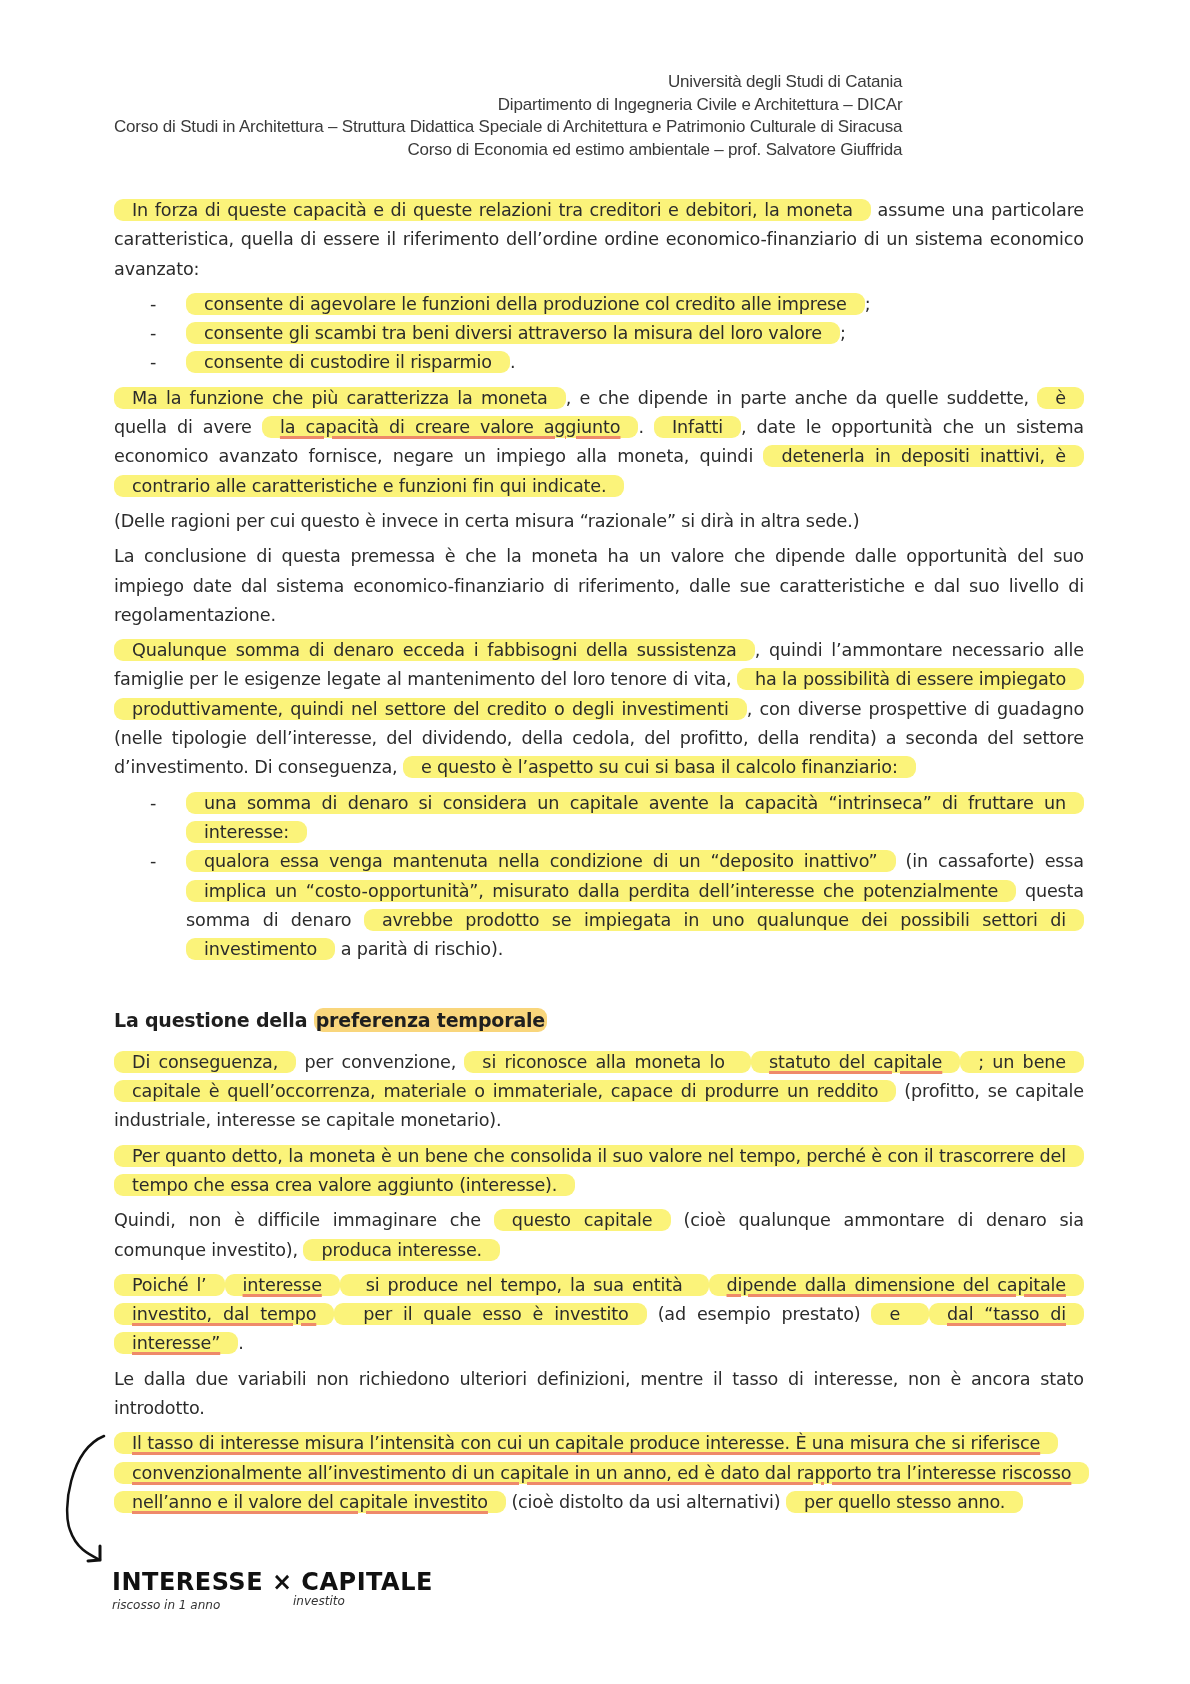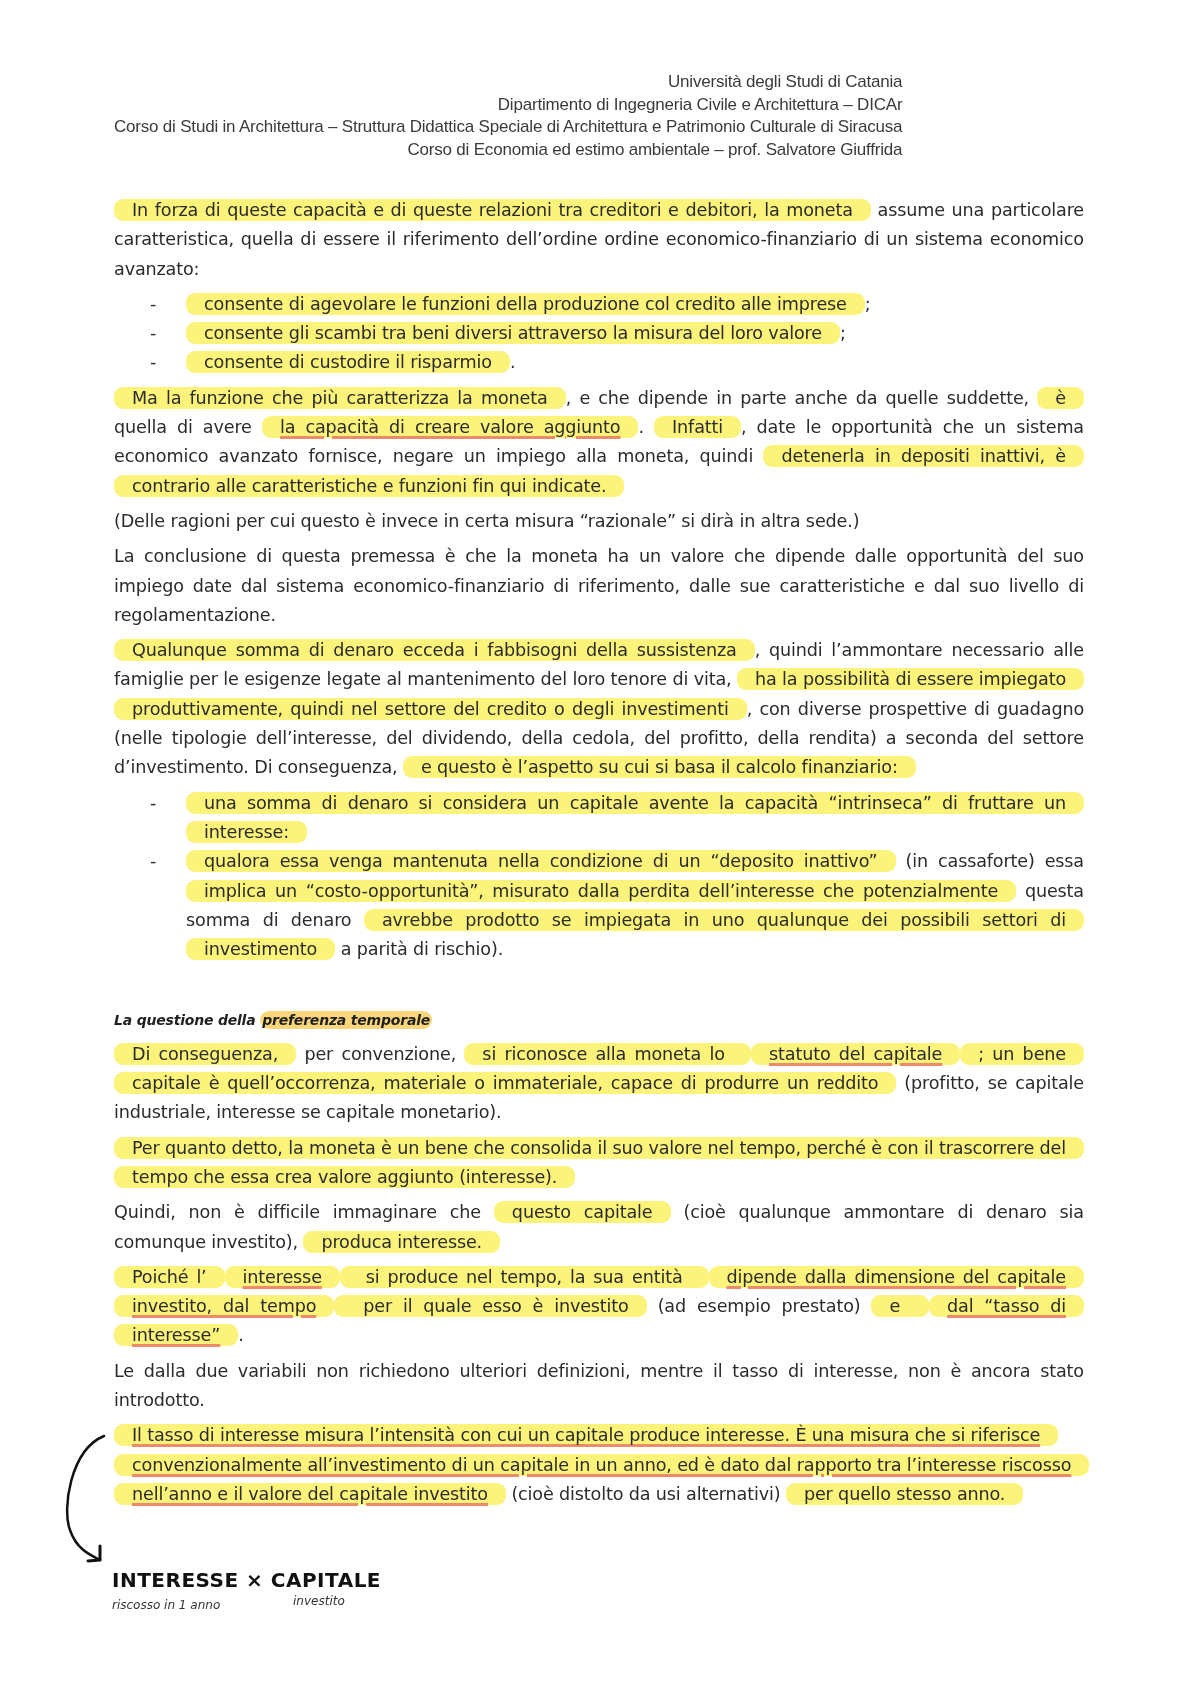--- a/index.html
+++ b/index.html
@@ -9,23 +9,23 @@
   .header div { white-space:nowrap; }
   .body { position:absolute; left:114px; top:196px; width:970px; font-family:"DejaVu Sans", sans-serif; font-size:17.6px; line-height:29.3px; color:#2b2b2b; letter-spacing:-0.15px; }
   .p { text-align:justify; margin:0 0 6px 0; }
   .p.last { text-align-last:left; }
   .hl { background:#fbf37a; border-radius:9px; padding:1px 18px; box-decoration-break:clone; -webkit-box-decoration-break:clone; }
   .hl-o { background:#f9d67c; border-radius:9px; padding:1px 2px; }
   .ul { text-decoration:underline; text-decoration-color:#ee8a6a; text-decoration-thickness:3px; text-underline-offset:3px; }
   ul.bl { list-style:none; margin:0 0 6px 0; padding:0; }
   ul.bl li { position:relative; padding-left:72px; margin:0; }
   ul.bl li .dash { position:absolute; left:36px; top:0; }
-  h3 { font-family:"DejaVu Sans", sans-serif; font-size:14px; font-weight:bold; margin:42px 0 4px 0; color:#1f1f1f; letter-spacing:-0.2px;font-style:italic; }
+  h3 { font-family:"DejaVu Sans", sans-serif; font-size:19px; font-weight:bold; margin:42px 0 12px 0; color:#1f1f1f; letter-spacing:-0.2px; }
   .hand { position:absolute; font-family:"DejaVu Sans", sans-serif; color:#111; }
-  .formula { left:112px; top:1568px; font-size:20px; font-weight:bold; letter-spacing:0.5px; }
+  .formula { left:112px; top:1568px; font-size:24px; font-weight:bold; letter-spacing:0.5px; }
   .sub1 { left:112px; top:1598px; font-size:12px; font-style:italic; color:#333; }
   .sub2 { left:293px; top:1594px; font-size:12px; font-style:italic; color:#333; }
   .arrow { position:absolute; left:60px; top:1430px; }
 </style>
 </head>
 <body>
 
 <div class="page">
 
   <div class="header">

